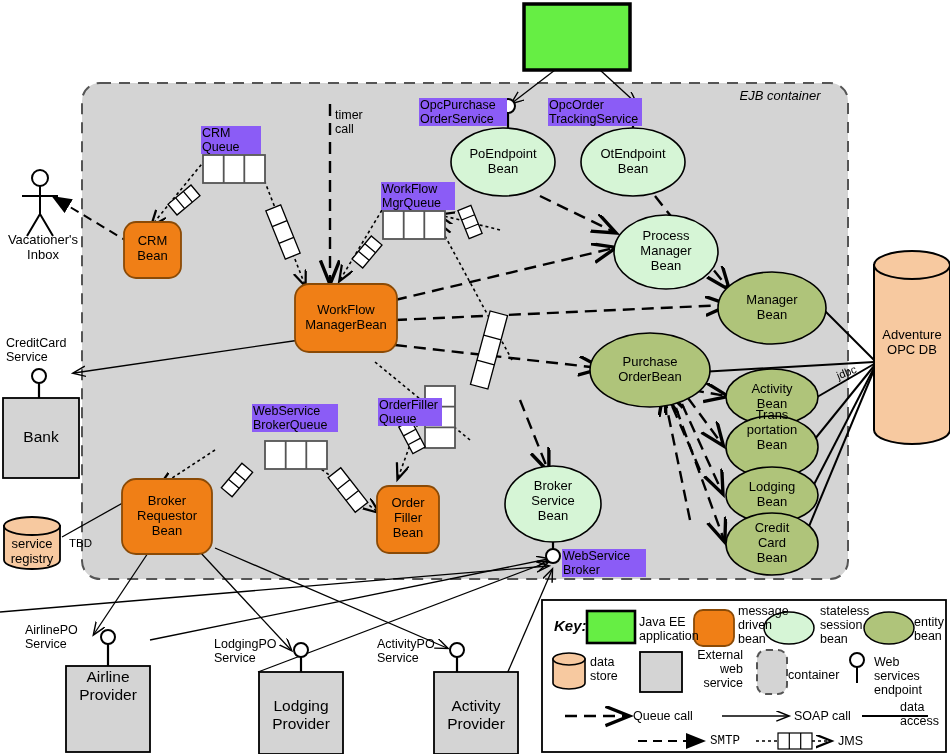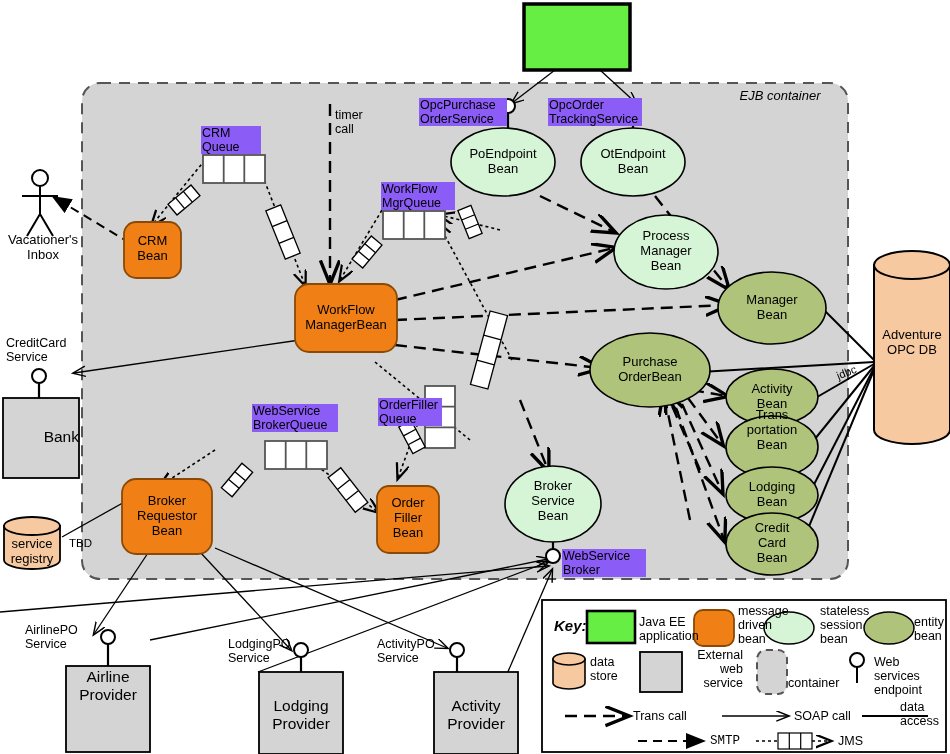--- a/index.html
+++ b/index.html
@@ -337,21 +337,21 @@
   <div class="lbl node-text" style="left:375px;top:496px;width:66px;">
       <div>Order</div>
       <div>Filler</div>
       <div>Bean</div>
     </div>
   <div class="lbl node-text" style="left:505px;top:479px;width:96px;">
       <div>Broker</div>
       <div>Service</div>
       <div>Bean</div>
     </div>
-  <div class="lbl node-text ttl" style="left:3px;top:428px;width:76px;text-align:right;">
+  <div class="lbl node-text ttl" style="left:3px;top:428px;width:76px;">
       <div>Bank</div>
     </div>
   <div class="lbl node-text" style="left:0px;top:537px;width:64px;">
       <div>service</div>
       <div>registry</div>
     </div>
   <div class="lbl node-text ttl" style="left:66px;top:668px;width:84px;">
       <div>Airline</div>
       <div>Provider</div>
     </div>
@@ -400,21 +400,21 @@
       <div>Service</div>
     </div>
   <div class="lbl white left" style="left:562px;top:549px;width:82px;">
       <div>WebService</div>
       <div>Broker</div>
     </div>
   <div class="lbl left" style="left:25px;top:623px;width:74px;">
       <div>AirlinePO</div>
       <div>Service</div>
     </div>
-  <div class="lbl left" style="left:228px;top:637px;width:80px;">
+  <div class="lbl left" style="left:214px;top:637px;width:80px;">
       <div>LodgingPO</div>
       <div>Service</div>
     </div>
   <div class="lbl left" style="left:377px;top:637px;width:76px;">
       <div>ActivityPO</div>
       <div>Service</div>
     </div>
 
   <div class="lbl left" style="left:335px;top:108px;width:40px;">
       <div>timer</div>
@@ -444,29 +444,29 @@
     </div>
   <div class="lbl left" style="left:590px;top:655px;width:44px;">
       <div>data</div>
       <div>store</div>
     </div>
   <div class="lbl left" style="left:687px;top:648px;width:56px;text-align:right;">
       <div>External</div>
       <div>web</div>
       <div>service</div>
     </div>
-  <div class="lbl left" style="left:788px;top:668px;width:54px;margin-top:8px;">
+  <div class="lbl left" style="left:788px;top:668px;width:54px;">
       <div>container</div>
     </div>
   <div class="lbl left" style="left:874px;top:655px;width:72px;">
       <div>Web services</div>
       <div>endpoint</div>
     </div>
   <div class="lbl left" style="left:633px;top:709px;width:64px;">
-      <div>Trans call</div>
+      <div>Queue call</div>
     </div>
   <div class="lbl left" style="left:794px;top:709px;width:66px;">
       <div>SOAP call</div>
     </div>
   <div class="lbl left" style="left:900px;top:700px;width:48px;">
       <div>data</div>
       <div>access</div>
     </div>
   <div class="lbl left" style="left:710px;top:734px;width:48px;font-family:Liberation Mono, monospace;">
       <div>SMTP</div>

